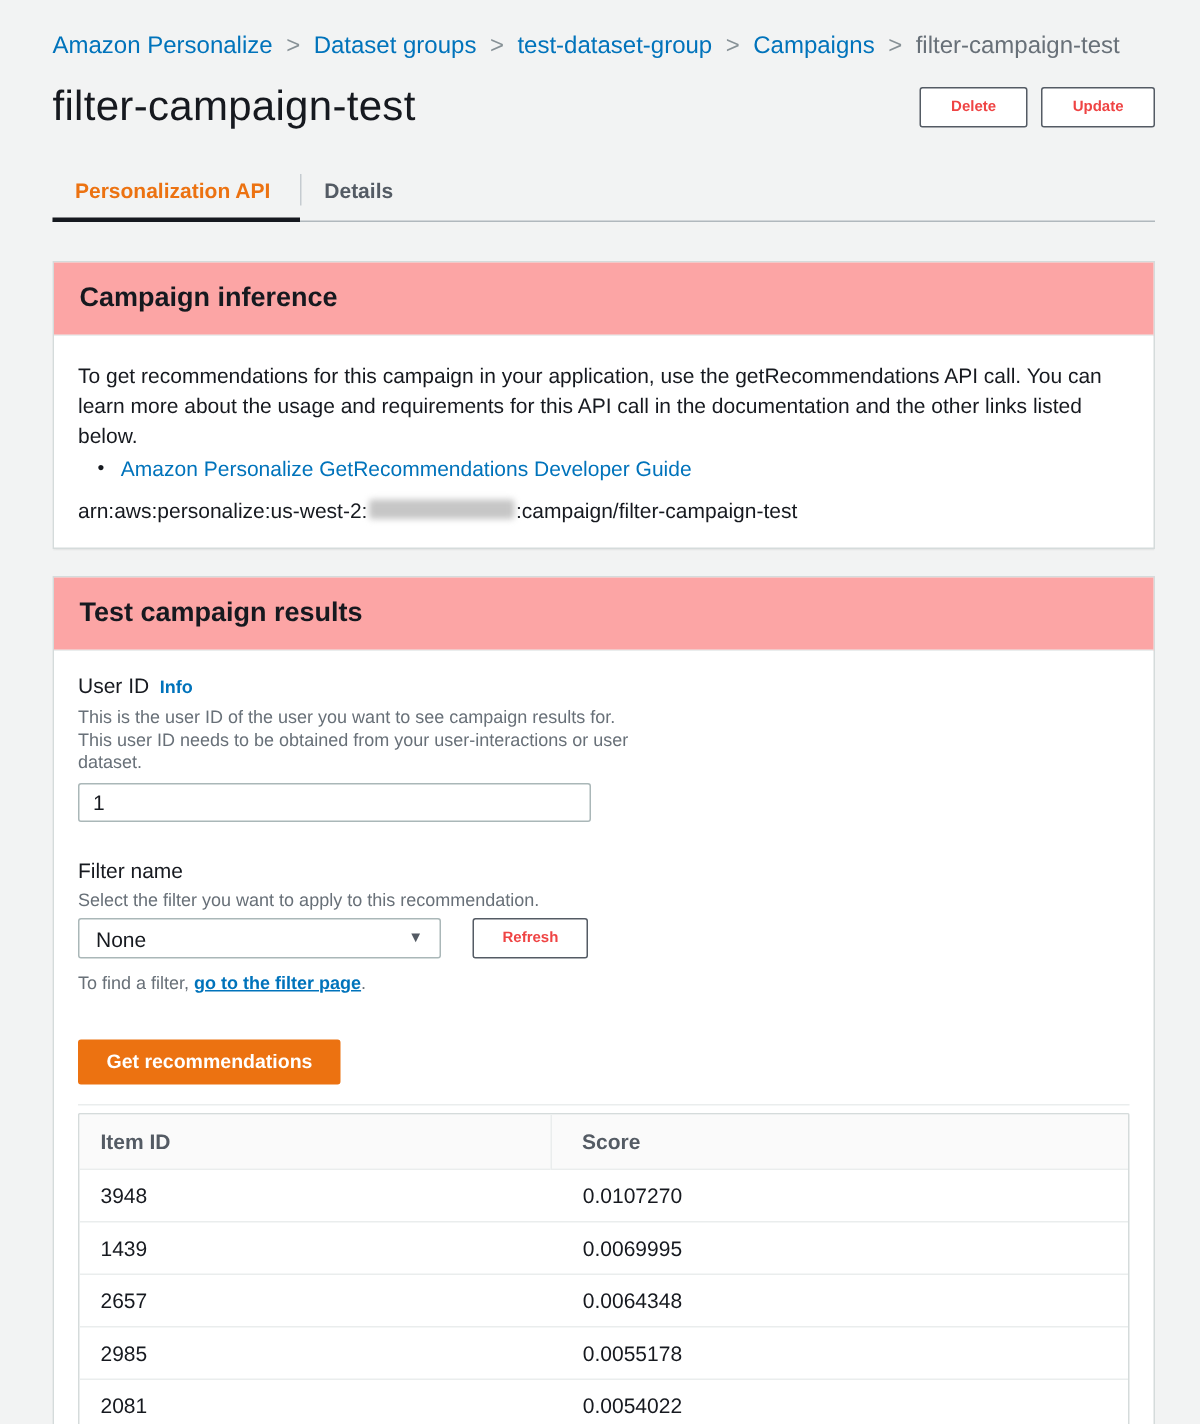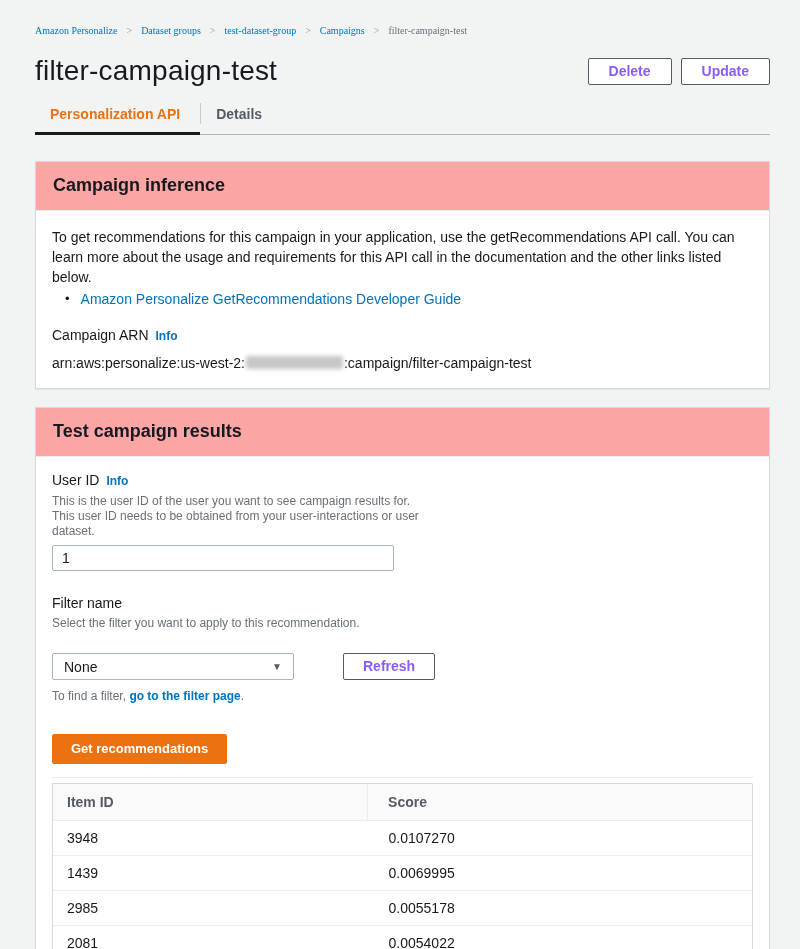--- a/index.html
+++ b/index.html
@@ -9,37 +9,37 @@
     font-family: "Liberation Sans", sans-serif;
     color: #16191f;
   }
   .page {
     width: 800px;
     min-height: 949px;
     padding: 22px 30px 26px 35px;
   }
 
   
-  .breadcrumb { font-size: 10px; line-height: 18px; font-family: Liberation Serif, serif; }
+  .breadcrumb { font-size: 16px; line-height: 18px; }
   .breadcrumb a { color: var(--link, #0073bb); text-decoration: none; cursor: pointer; }
   .breadcrumb .sep { color: #879196; margin: 0 9px; }
   .breadcrumb .current { color: #687078; }
 
   
   .title-row { display: flex; justify-content: space-between; align-items: center; margin-top: 15px; }
   h1 { margin: 0; font-size: 28px; font-weight: 400; letter-spacing: 0.2px; }
   .actions { display: flex; gap: 9px; }
   .btn-secondary {
-    background: #fff; border: 1px solid #545b64; color: #8b5cf6;
-    font-family: inherit; font-size: 14px; font-weight: bold;
+    background: #fff; border: 1px solid #545b64; color: #ef4444;
+    font-family: inherit; font-size: 10px; font-weight: bold;
     padding: 4px 20px; border-radius: 2px; cursor: pointer; line-height: 17px;
   }
 
   
-  .tabs { margin-top: 12px; display: flex; align-items: stretch; border-bottom: 1px solid #b0b8bd; }
+  .tabs { margin-top: 25px; display: flex; align-items: stretch; border-bottom: 1px solid #b0b8bd; }
   .tab {
     font-size: 14px; font-weight: bold; color: #545b64;
     padding: 7px 20px 12px 15px; cursor: pointer; position: relative;
   }
   .tab.active { color: var(--accent, #ec7211); }
   .tab.active::after {
     content: ""; position: absolute; left: 0; right: 0; bottom: -1px;
     height: 3px; background: #16191f;
   }
   .tab-divider { width: 1px; background: #c5cbd0; margin: 4px 0 10px; }
@@ -52,41 +52,41 @@
   .card-header {
     background: #fca5a5; border-bottom: 1px solid #eaeded; padding: 13px 17px 14px;
   }
   .card-header h2 { margin: 0; font-size: 18px; font-weight: bold; }
   .card-body { padding: 14px 16px 16px; font-size: 14px; }
 
   .para { margin: 2px 0 0; line-height: 20px; }
   .bullet-row { display: flex; margin-top: 2px; padding-left: 13px; line-height: 20px; }
   .bullet { color: #16191f; margin-right: 11px; font-size: 13px; }
   .link { color: var(--link, #0073bb); text-decoration: none; cursor: pointer; }
-  .link-bold { font-weight: bold; }
+  .link-bold { font-weight: bold; text-decoration: underline; }
 
   .field-label-row { margin-top: 17px; font-size: 14px; line-height: 18px; }
   .info-link {
     color: var(--link, #0073bb); font-size: 12px; font-weight: bold;
     margin-left: 7px; text-decoration: none; cursor: pointer;
   }
   .arn-line { margin-top: 9px; line-height: 18px; }
   .redacted {
     display: inline-block; width: 97px; height: 13px; margin: 0 1px;
     background: #c6c6c6; filter: blur(2.2px); border-radius: 2px; vertical-align: -1px;
   }
 
   .form-desc { color: #687078; font-size: 12px; line-height: 15px; margin-top: 4px; max-width: 378px; }
   .text-input {
     display: block; margin-top: 6px; width: 342px; height: 26px;
     border: 1px solid #aab7b8; border-radius: 2px; padding: 0 9px;
     font-family: inherit; font-size: 14px; color: #16191f; background: #fff;
   }
   .filter-group { margin-top: 23px; }
-  .select-row { display: flex; align-items: center; margin-top: 22px; gap: 28px; }
+  .select-row { display: flex; align-items: center; margin-top: 4px; }
   .select {
     width: 242px; height: 27px; border: 1px solid #aab7b8; border-radius: 2px;
     background: #fff; display: flex; justify-content: space-between; align-items: center;
     padding: 0 11px; font-size: 14px; cursor: pointer;
   }
   .caret { color: #545b64; font-size: 10px; }
   .btn-refresh { margin-left: 21px; height: 27px; padding: 0 19px; }
   .helper { margin-top: 9px; font-size: 12px; color: #687078; }
 
   .btn-primary {
@@ -130,23 +130,20 @@
 
   <section class="card">
     <div class="card-header">
       <h2>Campaign inference</h2>
     </div>
     <div class="card-body">
       <p class="para">To get recommendations for this campaign in your application, use the getRecommendations API call. You can learn more about the usage and requirements for this API call in the documentation and the other links listed below.</p>
       <div class="bullet-row">
         <span class="bullet">•</span>
         <a class="link" href="#">Amazon Personalize GetRecommendations Developer Guide</a>
-      </div>
-      <div class="field-label-row">
-        <span>Campaign ARN</span><a class="info-link" href="#">Info</a>
       </div>
       <div class="arn-line">
         <span>arn:aws:personalize:us-west-2:</span><span class="redacted"></span><span>:campaign/filter-campaign-test</span>
       </div>
     </div>
   </section>
 
   <section class="card" style="margin-top:18px;">
     <div class="card-header">
       <h2>Test campaign results</h2>
@@ -189,20 +186,24 @@
           <tbody>
               <tr>
                 <td>3948</td>
                 <td>0.0107270</td>
               </tr>
               <tr>
                 <td>1439</td>
                 <td>0.0069995</td>
               </tr>
               <tr>
+                <td>2657</td>
+                <td>0.0064348</td>
+              </tr>
+              <tr>
                 <td>2985</td>
                 <td>0.0055178</td>
               </tr>
               <tr>
                 <td>2081</td>
                 <td>0.0054022</td>
               </tr>
             </tbody>
         </table>
       </div>

